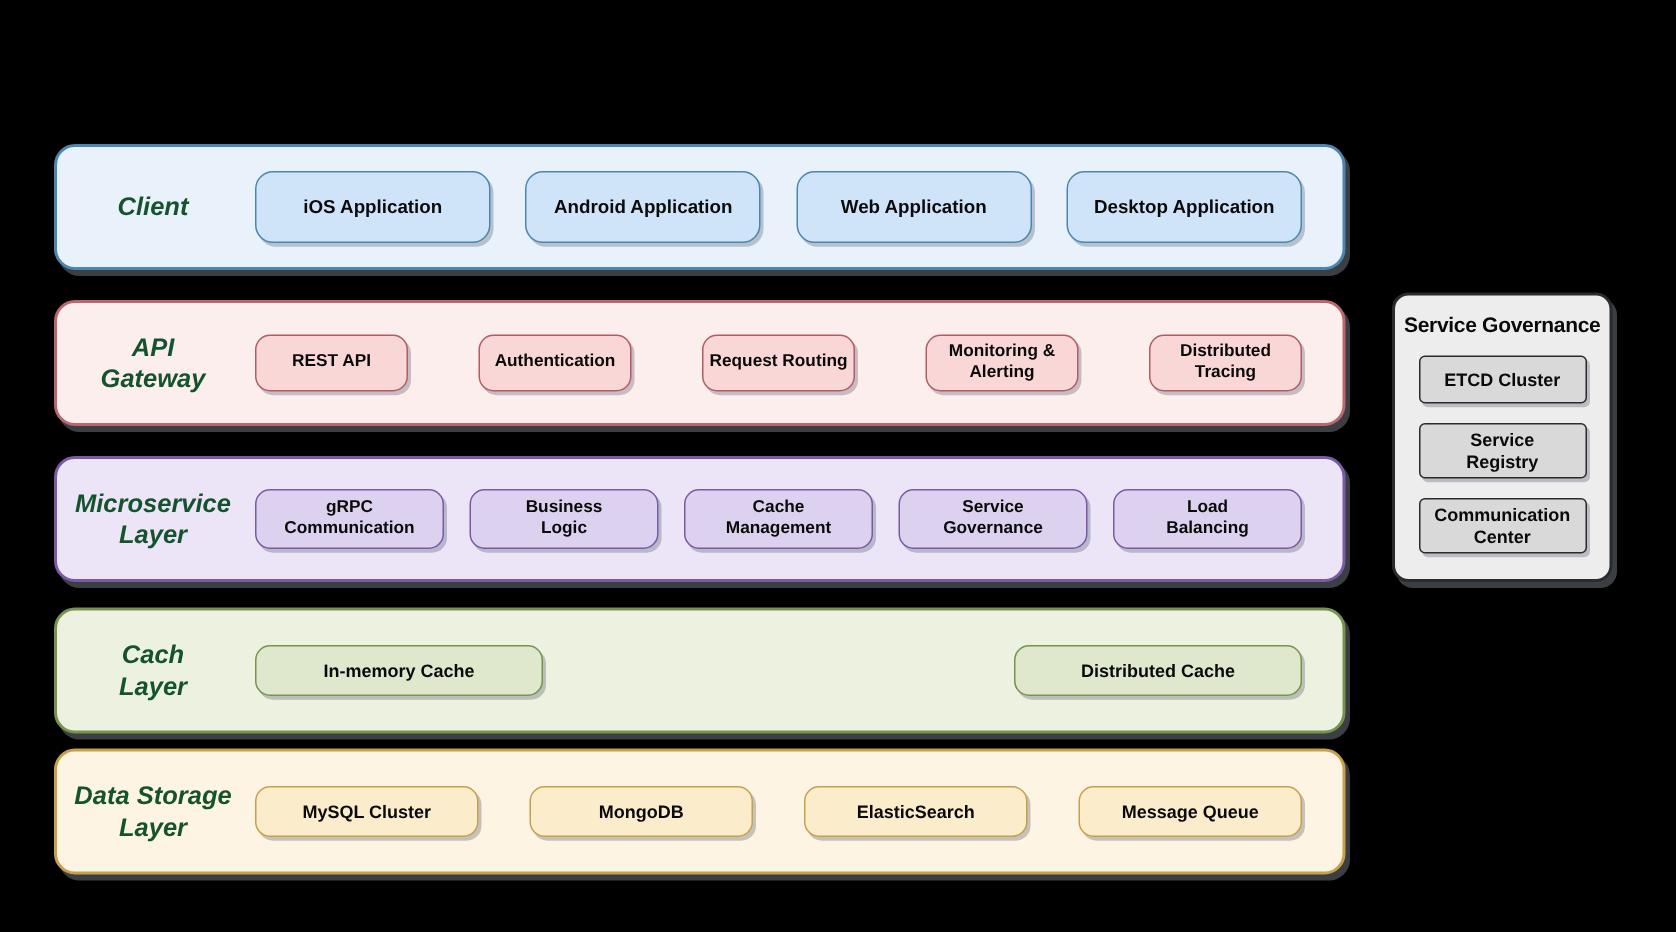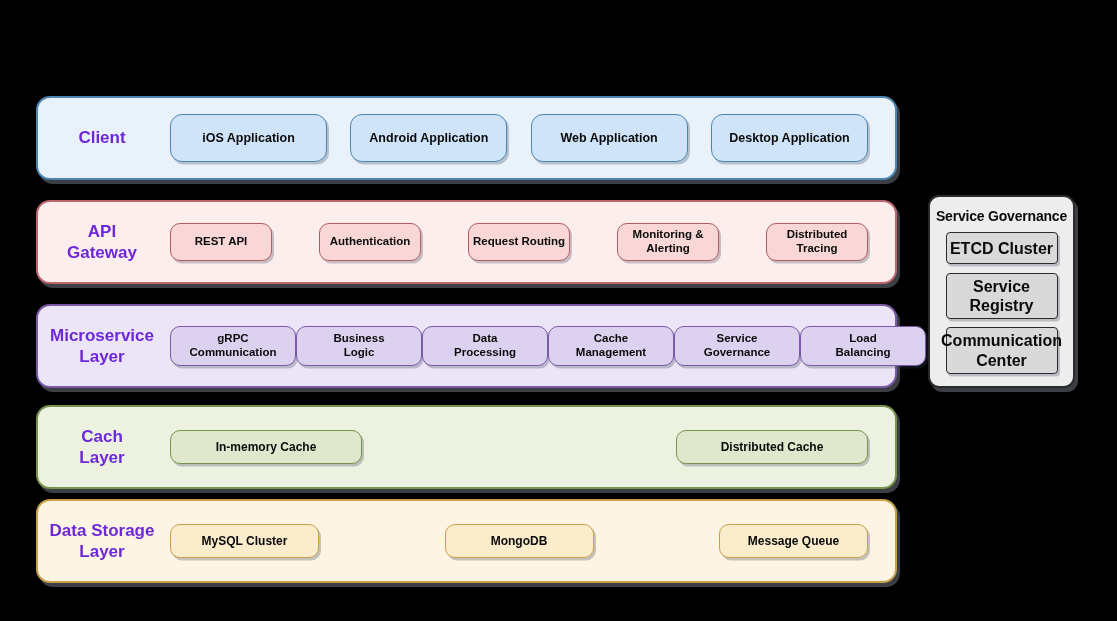--- a/index.html
+++ b/index.html
@@ -27,21 +27,22 @@
     align-items:center;
     box-sizing:border-box;
   }
   .layer-label{
     flex:0 0 128px;
     text-align:center;
     font-weight:bold;
     font-size:17px;
     line-height:1.25;
     white-space:pre-line;
-    color:#6d28d9;
+    color:#14532d;
+    font-style:italic;
   }
   .boxes{
     flex:1;
     display:flex;
     align-items:center;
     justify-content:space-between;
     padding:0 27px 0 4px;
   }
   .box{
     background:var(--box_bg,#ddd);
@@ -105,21 +106,21 @@
     min-height:32px;
     background:var(--box_bg,#dcdcdc);
     border:1.6px solid var(--box_border,#2b2b2b);
     border-radius:4px;
     box-shadow:2px 2.5px 0 rgba(55,65,85,0.28);
     display:flex;
     align-items:center;
     justify-content:center;
     text-align:center;
     font-weight:bold;
-    font-size:16px;
+    font-size:12px;
     line-height:1.2;
     white-space:pre-line;
     box-sizing:border-box;
     padding:3px 2px;
   }
 </style>
 </head>
 <body style="background: rgb(0, 0, 0);">
 
 <div class="canvas">
@@ -149,22 +150,20 @@
   </div>
 
   <div class="layer row-micro" style="--bg: #ece5f7; --border: #7a5aa5; --box_bg: #dcd2ef; --box_border: #7a5aa5;">
     <div class="layer-label">Microservice
 Layer</div>
     <div class="boxes">
       <div class="box">gRPC
 Communication</div>
       <div class="box">Business
 Logic</div>
-      <div class="box">Data
-Processing</div>
       <div class="box">Cache
 Management</div>
       <div class="box">Service
 Governance</div>
       <div class="box">Load
 Balancing</div>
     </div>
   </div>
 
   <div class="layer row-cache" style="--bg: #edf2e0; --border: #77934e; --box_bg: #dfe8cd; --box_border: #77934e;">
@@ -175,20 +174,21 @@
       <div class="box">Distributed Cache</div>
     </div>
   </div>
 
   <div class="layer row-data" style="--bg: #fdf4e3; --border: #c8a04a; --box_bg: #fbeccb; --box_border: #c8a04a;">
     <div class="layer-label">Data Storage
 Layer</div>
     <div class="boxes">
       <div class="box">MySQL Cluster</div>
       <div class="box">MongoDB</div>
+      <div class="box">ElasticSearch</div>
       <div class="box">Message Queue</div>
     </div>
   </div>
 
   <div class="side-panel" style="--bg: #ededed; --border: #2b2b2b; --box_bg: #d9d9d9; --box_border: #2b2b2b;">
     <div class="side-title">Service Governance</div>
     <div class="side-boxes">
       <div class="side-box">ETCD Cluster</div>
       <div class="side-box">Service
 Registry</div>

